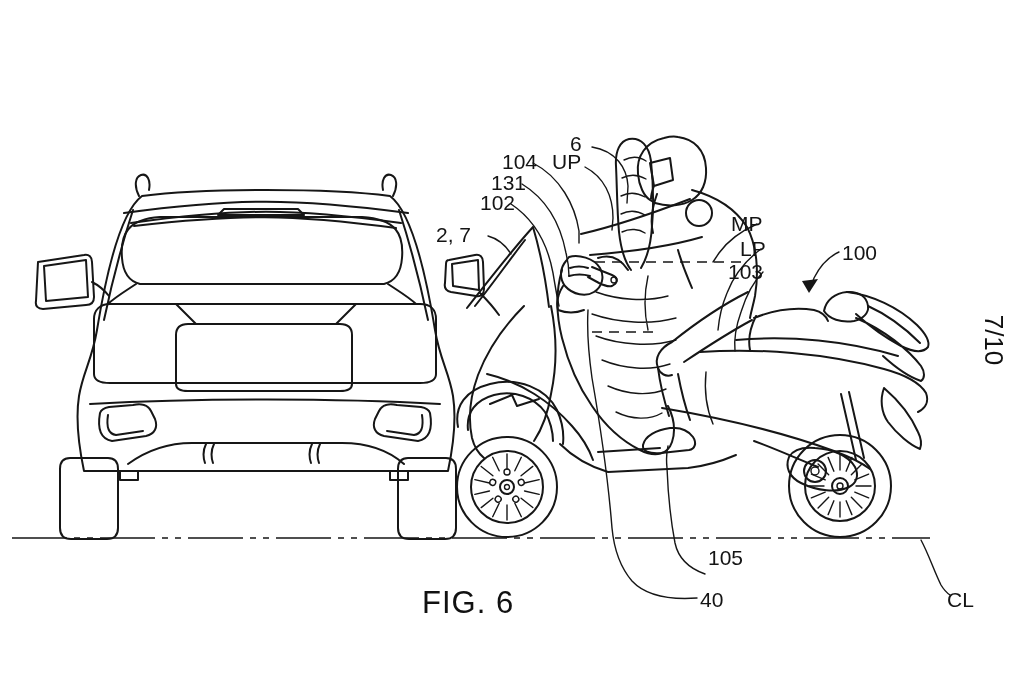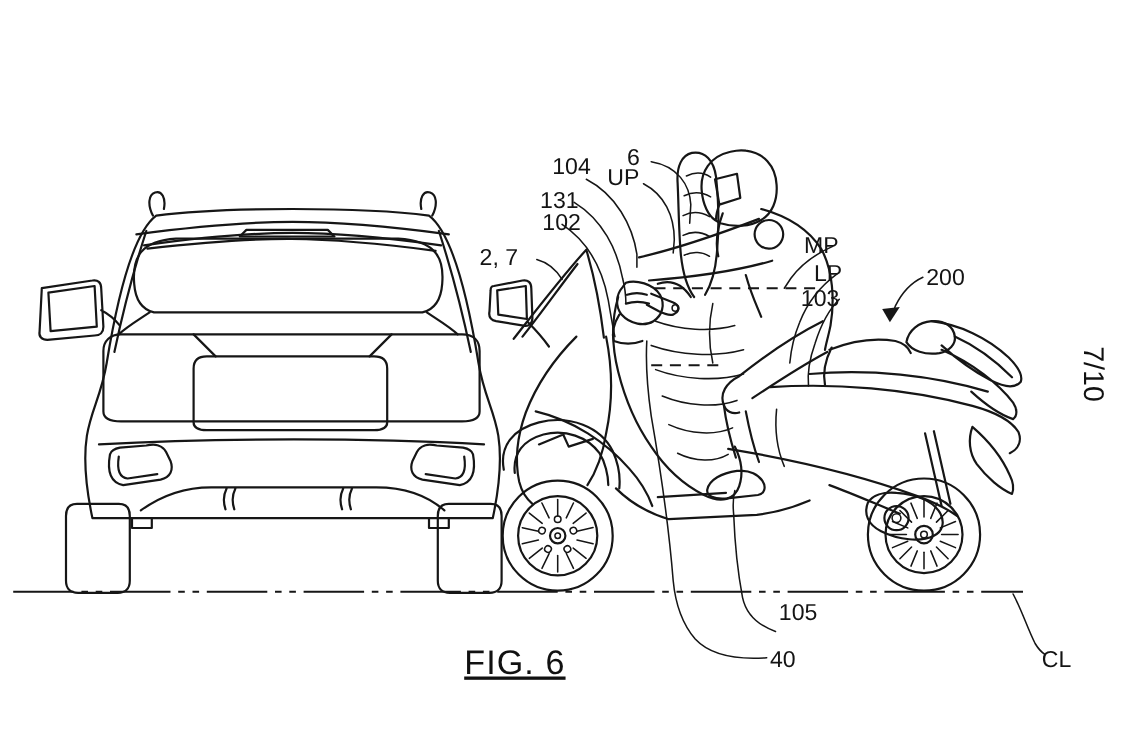--- a/index.html
+++ b/index.html
@@ -5,21 +5,21 @@
   html,body{margin:0;padding:0;background:#ffffff;}
   .canvas{position:relative;width:1024px;height:682px;background:#ffffff;overflow:hidden;
           font-family:"Liberation Sans", sans-serif;color:#141414;}
   .canvas svg{position:absolute;left:0;top:0;}
   .ln{stroke:#161616;fill:none;stroke-width:2;stroke-linecap:round;stroke-linejoin:round;}
   .thin{stroke:#161616;fill:none;stroke-width:1.4;stroke-linecap:round;}
   .dash{stroke:#161616;fill:none;stroke-width:1.7;stroke-dasharray:10 7;}
   .ground{stroke:#161616;fill:none;stroke-width:1.7;stroke-dasharray:55 7 6 7 6 7;}
   .solid{fill:#161616;stroke:none;}
   .ref{position:absolute;font-size:21px;line-height:1;white-space:nowrap;color:#141414;}
-  .figtitle{position:absolute;left:422px;top:585px;font-size:31px;letter-spacing:1px;color:#111;text-decoration:underline;}
+  .figtitle{position:absolute;left:422px;top:585px;font-size:31px;letter-spacing:1px;color:#111;}
   .pageno{position:absolute;left:964px;top:326px;width:62px;height:28px;text-align:center;
           font-size:26px;transform:rotate(90deg);transform-origin:center;color:#111;}
 </style>
 </head>
 <body>
 
 <div class="canvas">
 
 <svg width="1024" height="682" viewBox="0 0 1024 682">
 
@@ -184,29 +184,29 @@
     <path class="thin" d="M 763,272 C 753,282 746,296 741,312 C 736,326 734,341 735,351"></path>
     <path class="thin" d="M 839,252 C 828,257 820,266 814,278 L 812,284"></path>
     <polygon class="solid" points="809,293 818,279 802,281"></polygon>
     <path class="thin" d="M 705,574 C 688,568 678,557 675,543 C 671,522 668,494 667,468 C 666,458 667,450 668,446"></path>
     <path class="thin" d="M 697,598 C 668,600 645,595 632,581 C 620,567 614,549 612,528 C 608,478 600,424 592,378 C 588,350 587,328 588,310"></path>
     <path class="thin" d="M 921,540 C 929,555 934,571 941,585 C 944,590 947,593 950,595"></path>
   </g>
 </svg>
 
   <div class="ref" style="left:570px;top:133px">6</div>
-  <div class="ref" style="left:502px;top:141px">104</div>
+  <div class="ref" style="left:502px;top:151px">104</div>
   <div class="ref" style="left:552px;top:151px">UP</div>
   <div class="ref" style="left:491px;top:172px">131</div>
-  <div class="ref" style="left:493px;top:192px">102</div>
+  <div class="ref" style="left:480px;top:192px">102</div>
   <div class="ref" style="left:436px;top:224px">2, 7</div>
   <div class="ref" style="left:731px;top:213px">MP</div>
   <div class="ref" style="left:740px;top:238px">LP</div>
   <div class="ref" style="left:728px;top:261px">103</div>
-  <div class="ref" style="left:842px;top:242px">200</div>
+  <div class="ref" style="left:842px;top:242px">100</div>
   <div class="ref" style="left:708px;top:547px">105</div>
   <div class="ref" style="left:700px;top:589px">40</div>
   <div class="ref" style="left:947px;top:589px">CL</div>
 
   <div class="figtitle">FIG. 6</div>
   <div class="pageno">7/10</div>
 
 </div>
 
 </body></html>

